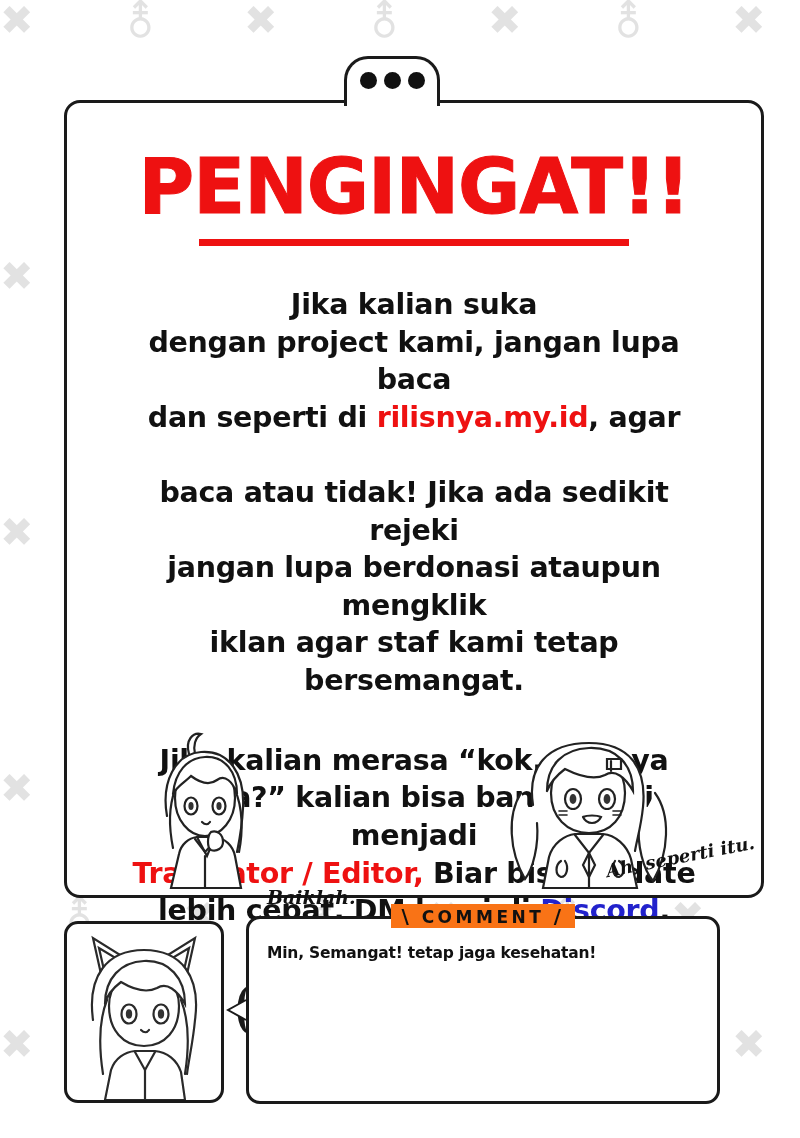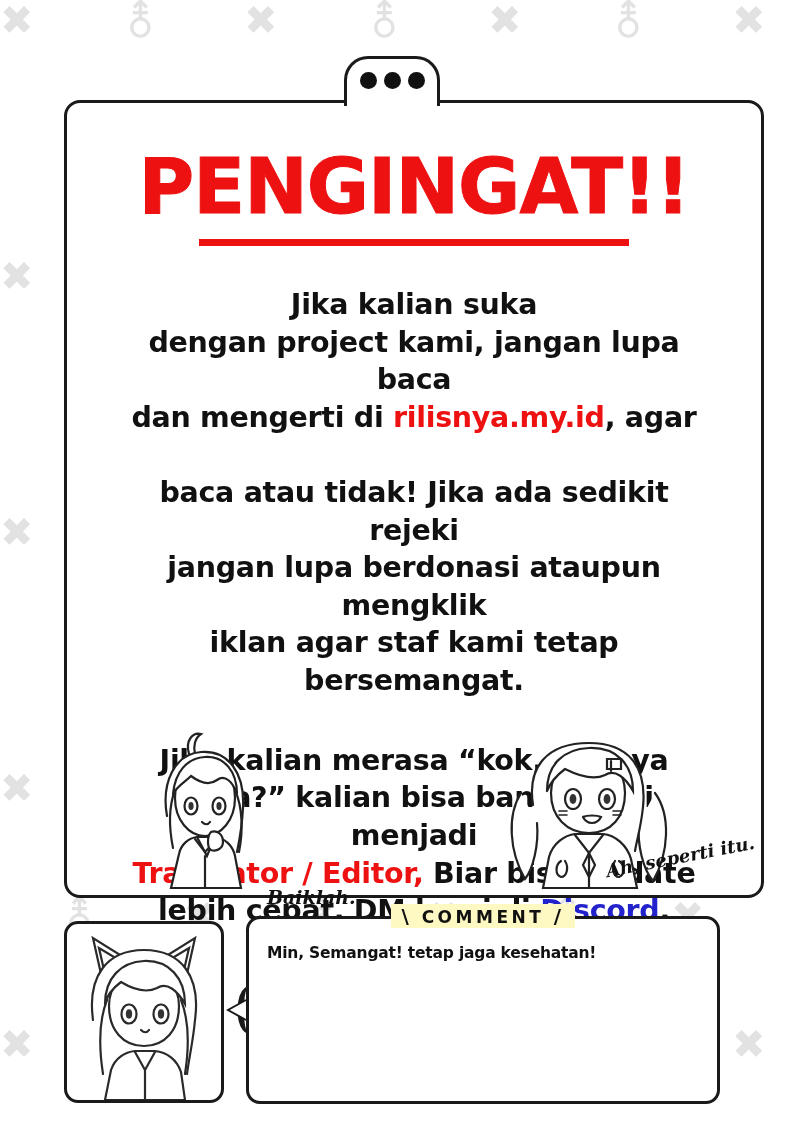--- a/index.html
+++ b/index.html
@@ -182,21 +182,21 @@
   }
   #comment-label {
     position: absolute;
     left: 182px;
     top: -12px;
     width: 474px;
     text-align: center;
     z-index: 6;
   }
   #comment-label .inner {
-    background: #fef9c3;
+    background: #f97316;
     display: inline-block;
     padding: 0 10px;
     font-family: "DejaVu Sans", sans-serif;
     font-weight: bold;
     font-size: 17px;
     letter-spacing: 3.5px;
     color: #111;
   }
   .slash {
     font-weight: bold;
@@ -308,21 +308,21 @@
 <div id="announcement-panel">
 
   <div id="title-wrap">
     <div id="title">PENGINGAT!!</div>
     <div id="title-underline"></div>
   </div>
 
   <div class="para" id="para-1">
     <span>Jika kalian suka</span><br>
     <span>dengan project kami, jangan lupa baca</span><br>
-    <span>dan mengerti di </span><span class="red">rilisnya.my.id</span><span>, agar</span><br>
+    <span>dan seperti di </span><span class="red">rilisnya.my.id</span><span>, agar</span><br>
     <br>
     <span>baca atau tidak! Jika ada sedikit rejeki</span><br>
     <span>jangan lupa berdonasi ataupun mengklik</span><br>
     <span>iklan agar staf kami tetap bersemangat.</span>
   </div>
 
   <div class="para" id="para-2">
     <span>Jika kalian merasa “kok, rilisnya</span><br>
     <span>lama?” kalian bisa bantu kami menjadi</span><br>
     <span class="red">Translator / Editor,</span><span> Biar bisa Update</span><br>

